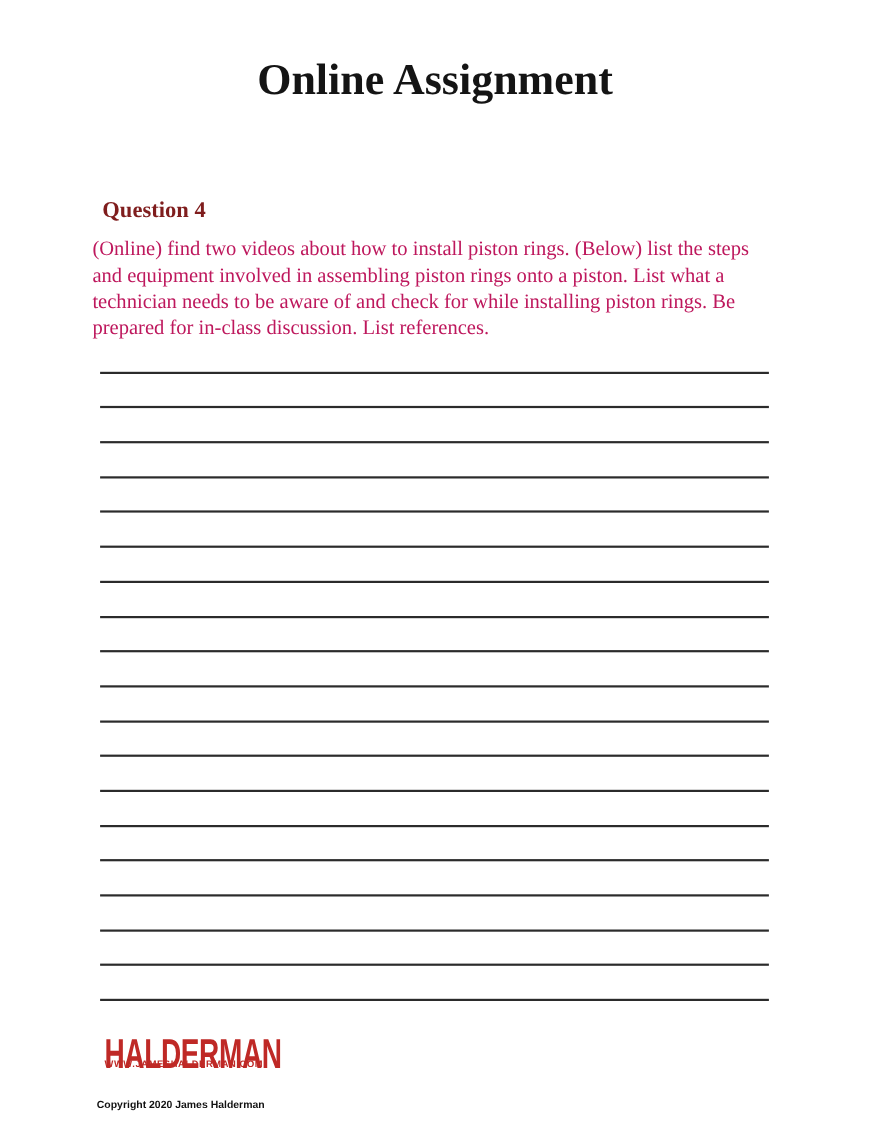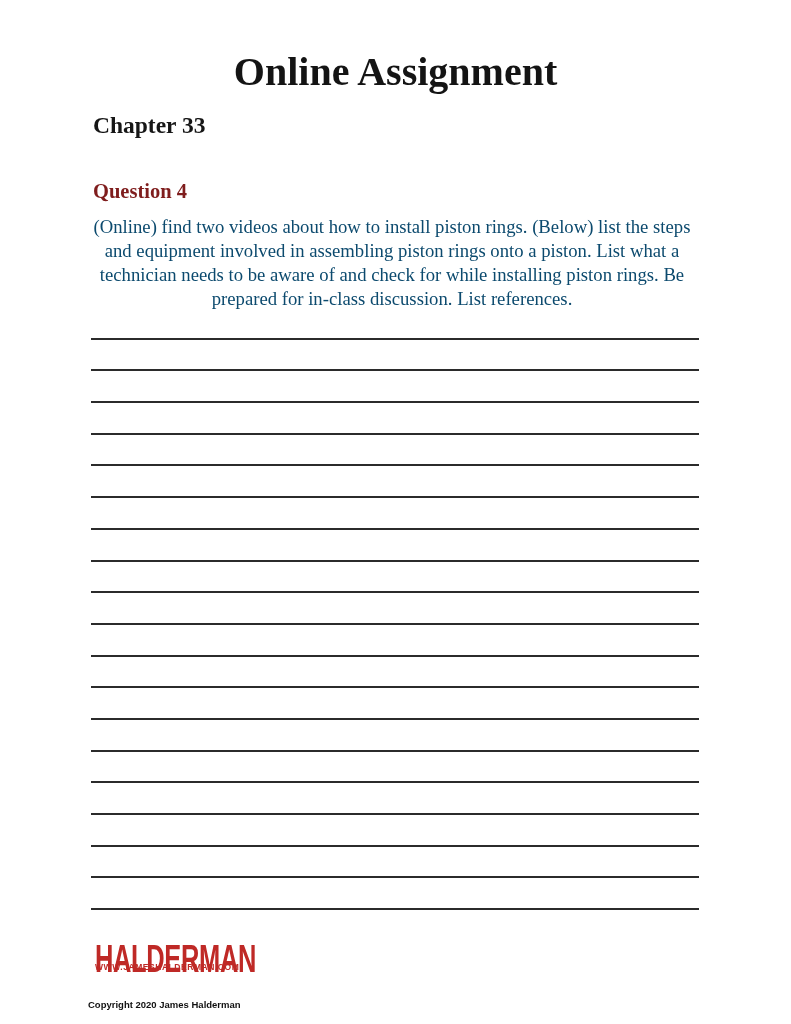--- a/index.html
+++ b/index.html
@@ -44,22 +44,21 @@
     color: #7f1d1d;
   }
   .question-prompt {
     position: absolute;
     top: 215px;
     left: 84px;
     width: 616px;
     font-size: 18.7px;
     line-height: 24px;
     font-weight: normal;
-    color: #0c4a6e;
-    text-align: center;
+    color: #be185d;
   }
   .answer-lines {
     position: absolute;
     top: 308px;
     left: 91px;
     width: 608px;
   }
   .answer-line {
     height: 31.7px;
     border-bottom: 2px solid #2b2b2b;
@@ -109,21 +108,20 @@
   }
 </style>
 </head>
 <body>
 
 <div class="page">
 
   <h1 class="doc-title">Online Assignment</h1>
 
   <div class="chapter-heading">
-    <div>Chapter 33</div>
   </div>
 
   <h3 class="question-label">Question 4</h3>
 
   <p class="question-prompt">(Online) find two videos about how to install piston rings. (Below) list the steps and equipment involved in assembling piston rings onto a piston. List what a technician needs to be aware of and check for while installing piston rings. Be prepared for in-class discussion. List references.</p>
 
   <div class="answer-lines">
       <div class="answer-line"></div>
       <div class="answer-line"></div>
       <div class="answer-line"></div>

